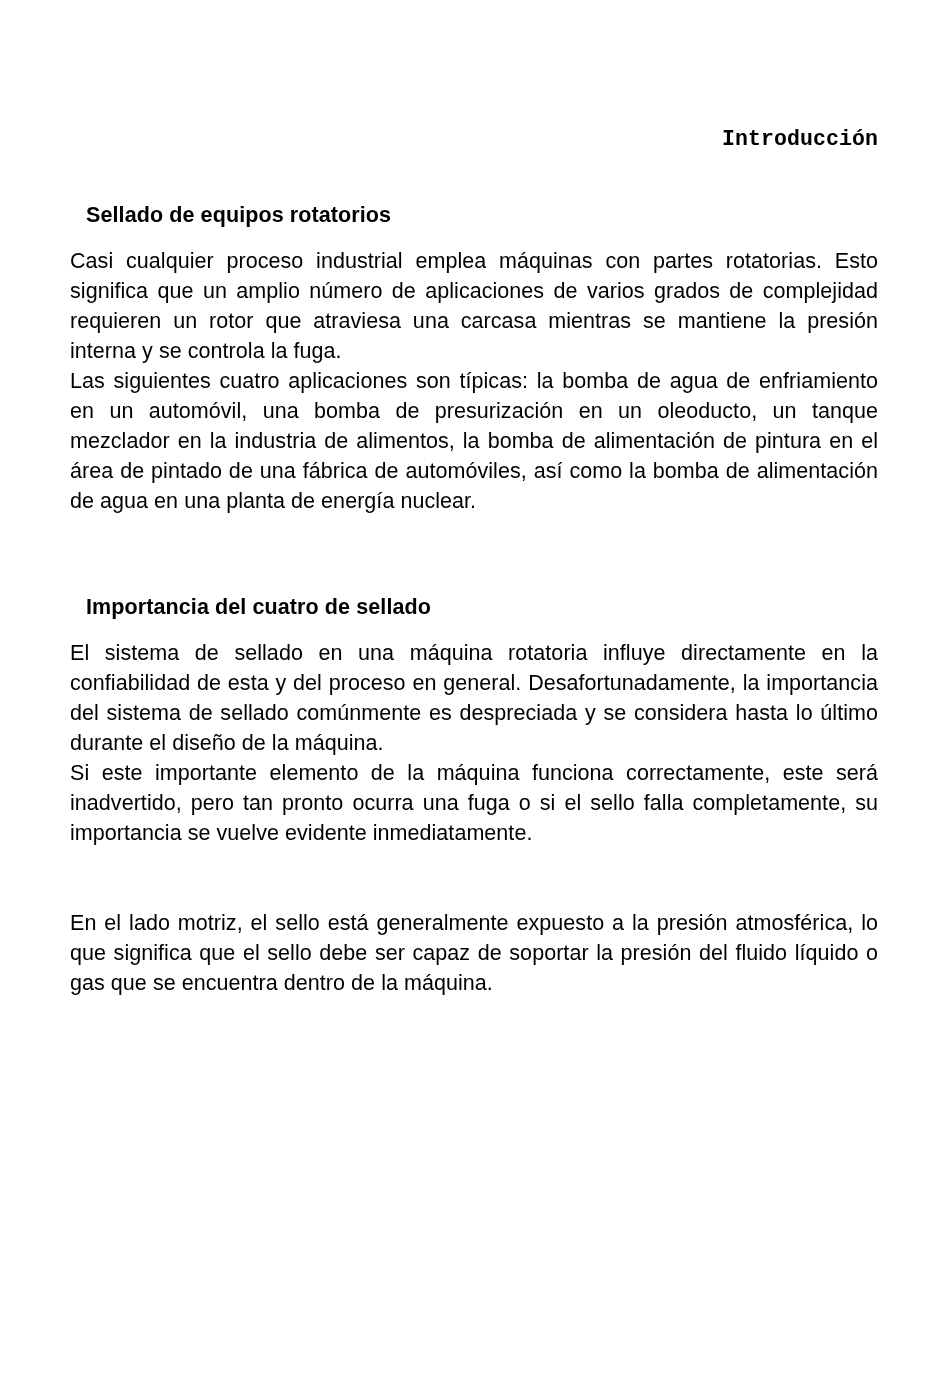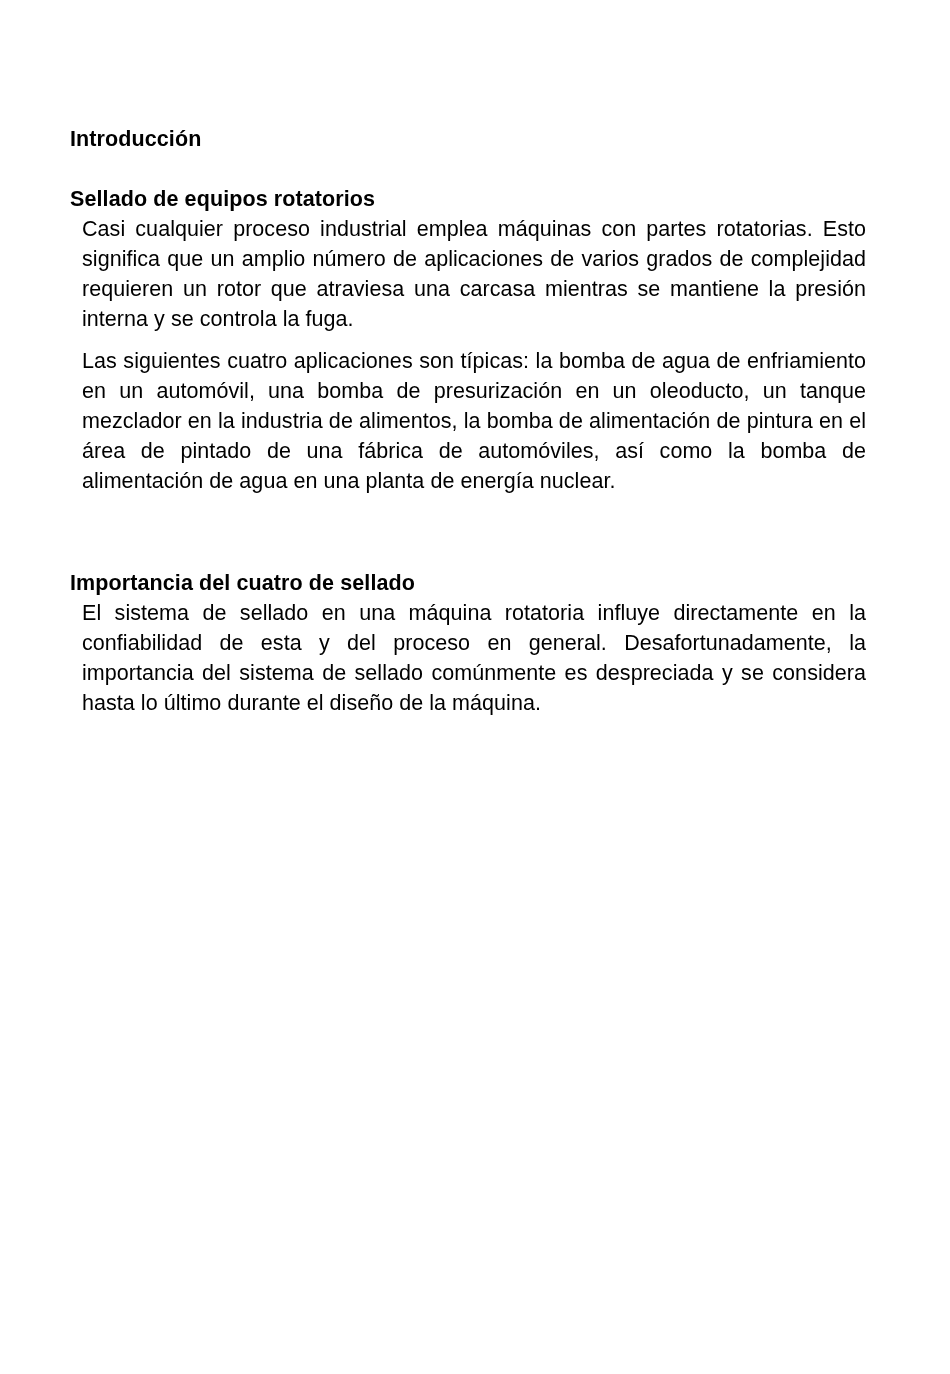--- a/index.html
+++ b/index.html
@@ -24,36 +24,37 @@
     position: absolute;
     left: 70px;
     top: 124px;
     width: 808px;
   }
   .doc-title {
     font-size: 21.5px;
     font-weight: bold;
     line-height: 30px;
     margin: 0;
-    text-align: left;
+    text-align: right;
     letter-spacing: 0.1px;
+    font-family: Liberation Mono, monospace;
   }
   .section-heading {
     font-size: 21.5px;
     font-weight: bold;
     line-height: 30px;
-    margin: 0;
+    margin: 16px;
     text-align: left;
     letter-spacing: 0.1px;
   }
   .para {
     font-size: 21.5px;
     font-weight: normal;
     line-height: 30px;
-    margin: 12px;
+    margin: 0;
     text-align: justify;
     text-justify: inter-word;
     letter-spacing: 0.05px;
   }
   
   .flow {
     margin-top: 0;
   }
   
   .gap-1 { height: 30px; }
@@ -74,22 +75,24 @@
       <h2 class="section-heading">Sellado de equipos rotatorios</h2>
       <p class="para flow">Casi cualquier proceso industrial emplea máquinas con partes rotatorias. Esto significa que un amplio número de aplicaciones de varios grados de complejidad requieren un rotor que atraviesa una carcasa mientras se mantiene la presión interna y se controla la fuga.</p>
       <p class="para flow">Las siguientes cuatro aplicaciones son típicas: la bomba de agua de enfriamiento en un automóvil, una bomba de presurización en un oleoducto, un tanque mezclador en la industria de alimentos, la bomba de alimentación de pintura en el área de pintado de una fábrica de automóviles, así como la bomba de alimentación de agua en una planta de energía nuclear.</p>
     </section>
 
     <div class="gap-2"></div>
 
     <section>
       <h2 class="section-heading">Importancia del cuatro de sellado</h2>
       <p class="para flow">El sistema de sellado en una máquina rotatoria influye directamente en la confiabilidad de esta y del proceso en general. Desafortunadamente, la importancia del sistema de sellado comúnmente es despreciada y se considera hasta lo último durante el diseño de la máquina.</p>
+      <p class="para flow">Si este importante elemento de la máquina funciona correctamente, este será inadvertido, pero tan pronto ocurra una fuga o si el sello falla completamente, su importancia se vuelve evidente inmediatamente.</p>
     </section>
 
     <div class="gap-1"></div>
 
 
     <div class="gap-1"></div>
 
+    <p class="para">En el lado motriz, el sello está generalmente expuesto a la presión atmosférica, lo que significa que el sello debe ser capaz de soportar la presión del fluido líquido o gas que se encuentra dentro de la máquina.</p>
 
   </div>
 </div>
 
 </body></html>

